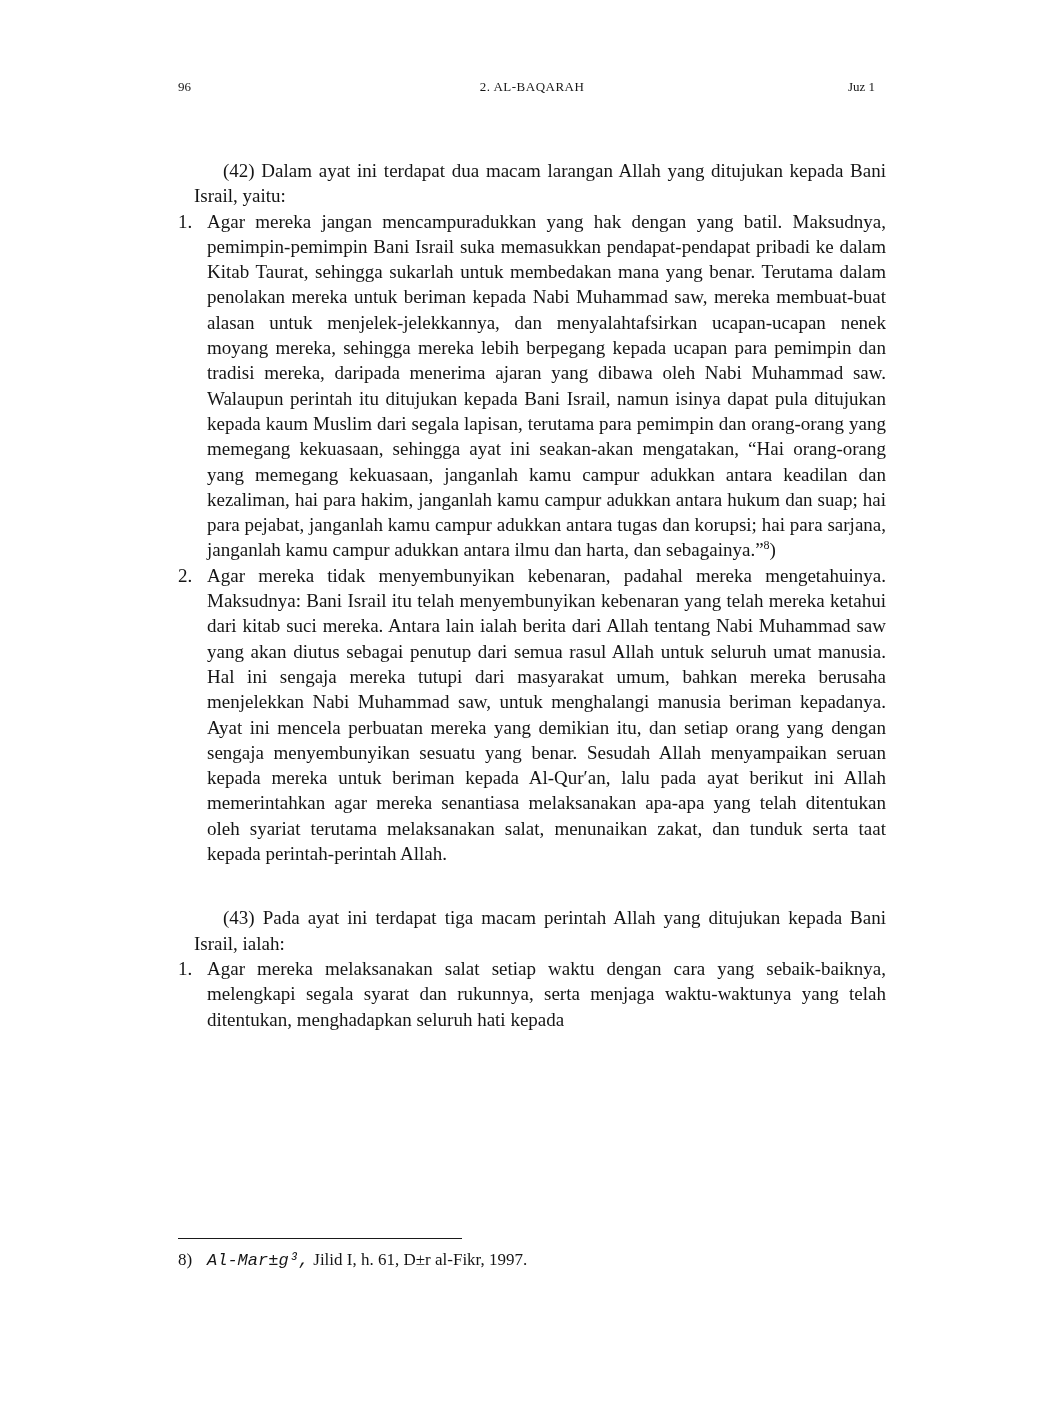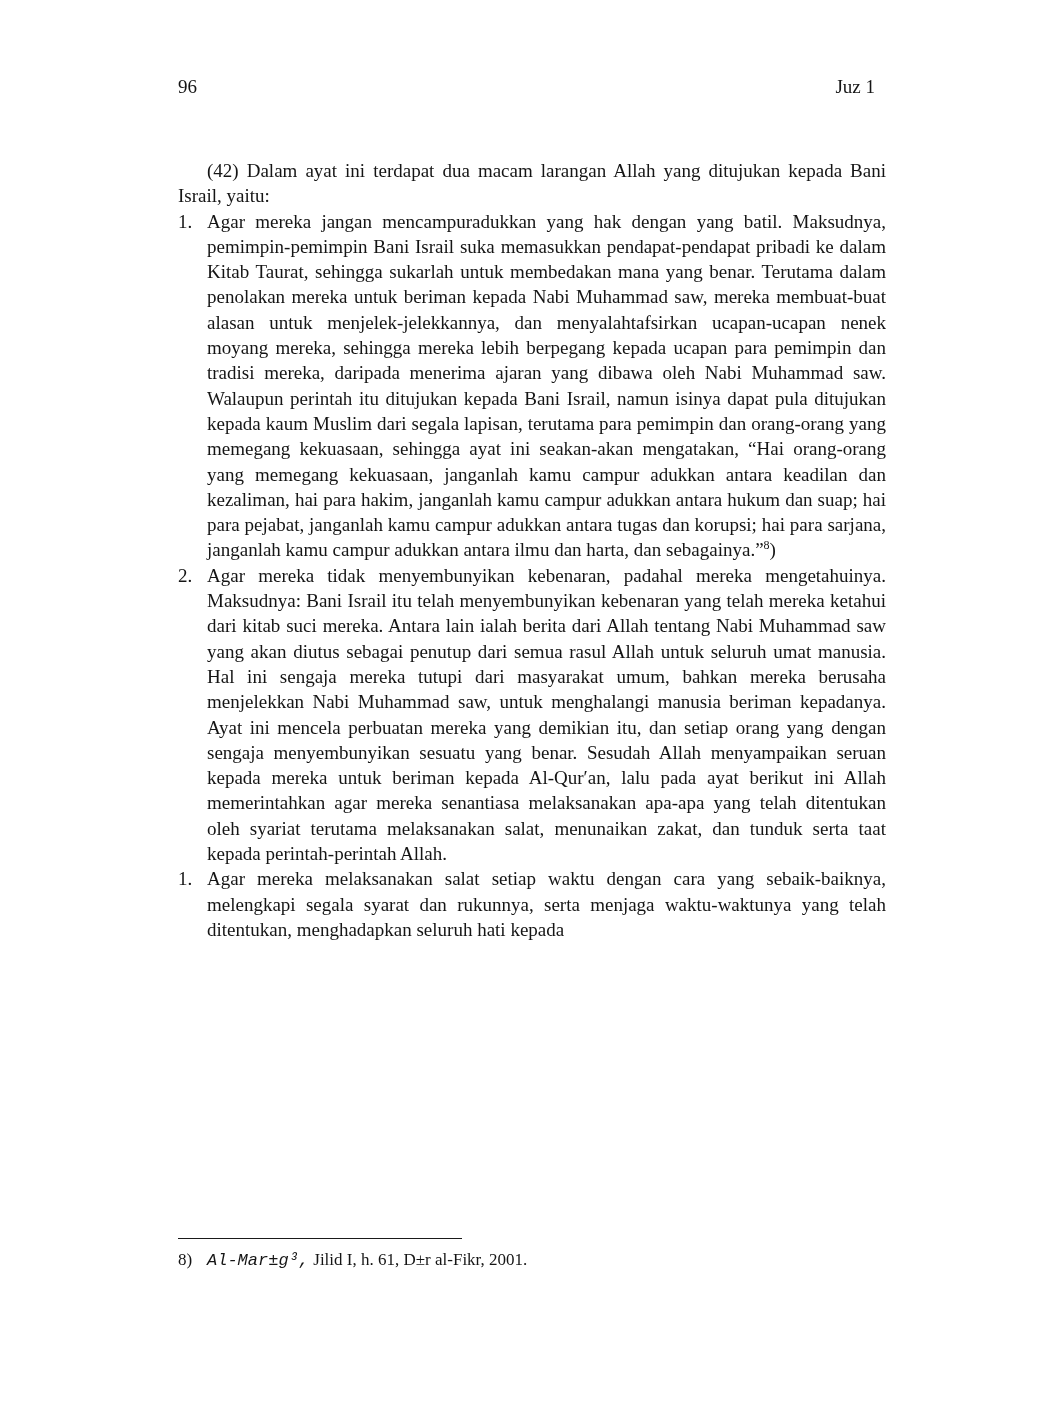--- a/index.html
+++ b/index.html
@@ -18,21 +18,21 @@
     font-size: 19px;
     line-height: 25.3px;
     box-sizing: border-box;
     overflow: hidden;
   }
   .page-header {
     position: relative;
     margin: 0 177px 0 178px;
     padding-top: 74px;
     height: 26px;
-    font-size: 19px;
+    font-size: 13px;
   }
   .page-header .pg-num {
     position: absolute;
     left: 0;
     top: 74px;
   }
   .page-header .pg-title {
     display: block;
     text-align: center;
     letter-spacing: 0.5px;
@@ -44,21 +44,21 @@
   }
   .page-body {
     margin: 58px 177px 0 178px;
     text-align: justify;
   }
   .para-continuation {
     margin: 0 0 0 29px;
     text-align: justify;
   }
   .para-intro {
-    margin: 9px 0 0 0;
+    margin: 9px 0 0 16px;
     text-indent: 29px;
     text-align: justify;
   }
   .para-intro.second {
     margin-top: 39px;
   }
   .list-item {
     position: relative;
     padding-left: 29px;
     text-align: justify;
@@ -100,43 +100,45 @@
     font-family: Liberation Mono, monospace;
   }
 </style>
 </head>
 <body>
 
 <div class="page">
 
   <header class="page-header">
     <span class="pg-num">96</span>
+    <span class="pg-title">2. AL-BAQARAH</span>
     <span class="pg-juz">Juz 1</span>
   </header>
 
   <main class="page-body">
 
 
     <p class="para-intro">(42) Dalam ayat ini terdapat dua macam larangan Allah yang ditujukan kepada Bani Israil, yaitu:</p>
 
     <div class="list-item">
       <span class="li-num">1.</span><span>Agar mereka jangan mencampuradukkan yang hak dengan yang batil. Maksudnya, pemimpin-pemimpin Bani Israil suka memasukkan pendapat-pendapat pribadi ke dalam Kitab Taurat, sehingga sukarlah untuk membedakan mana yang benar. Terutama dalam penolakan mereka untuk beriman kepada Nabi Muhammad saw, mereka membuat-buat alasan untuk menjelek-jelekkannya, dan menyalahtafsirkan ucapan-ucapan nenek moyang mereka, sehingga mereka lebih berpegang kepada ucapan para pemimpin dan tradisi mereka, daripada menerima ajaran yang dibawa oleh Nabi Muhammad saw. Walaupun perintah itu ditujukan kepada Bani Israil, namun isinya dapat pula ditujukan kepada kaum Muslim dari segala lapisan, terutama para pemimpin dan orang-orang yang memegang kekuasaan, sehingga ayat ini seakan-akan mengatakan, “Hai orang-orang yang memegang kekuasaan, janganlah kamu campur adukkan antara keadilan dan kezaliman, hai para hakim, janganlah kamu campur adukkan antara hukum dan suap; hai para pejabat, janganlah kamu campur adukkan antara tugas dan korupsi; hai para sarjana, janganlah kamu campur adukkan antara ilmu dan harta, dan sebagainya.”</span><sup class="fn-ref">8</sup><span>)</span>
     </div>
 
     <div class="list-item">
       <span class="li-num">2.</span><span>Agar mereka tidak menyembunyikan kebenaran, padahal mereka mengetahuinya. Maksudnya: Bani Israil itu telah menyembunyikan kebenaran yang telah mereka ketahui dari kitab suci mereka. Antara lain ialah berita dari Allah tentang Nabi Muhammad saw yang akan diutus sebagai penutup dari semua rasul Allah untuk seluruh umat manusia. Hal ini sengaja mereka tutupi dari masyarakat umum, bahkan mereka berusaha menjelekkan Nabi Muhammad saw, untuk menghalangi manusia beriman kepadanya. Ayat ini mencela perbuatan mereka yang demikian itu, dan setiap orang yang dengan sengaja menyembunyikan sesuatu yang benar. Sesudah Allah menyampaikan seruan kepada mereka untuk beriman kepada Al-Qur′an, lalu pada ayat berikut ini Allah memerintahkan agar mereka senantiasa melaksanakan apa-apa yang telah ditentukan oleh syariat terutama melaksanakan salat, menunaikan zakat, dan tunduk serta taat kepada perintah-perintah Allah.</span>
     </div>
 
+    <p class="para-intro second">(43) Pada ayat ini terdapat tiga macam perintah Allah yang ditujukan kepada Bani Israil, ialah:</p>
 
     <div class="list-item">
       <span class="li-num">1.</span><span>Agar mereka melaksanakan salat setiap waktu dengan cara yang sebaik-baiknya, melengkapi segala syarat dan rukunnya, serta menjaga waktu-waktunya yang telah ditentukan, menghadapkan seluruh hati kepada</span>
     </div>
 
   </main>
 
   <footer class="footnote-area">
     <div class="footnote-rule"></div>
     <div class="footnote-line">
-      <span class="fn-marker">8)</span><span class="fn-italic">Al-Mar±g³,</span><span> Jilid I, h. 61, D±r al-Fikr, 2001.</span>
+      <span class="fn-marker">8)</span><span class="fn-italic">Al-Mar±g³,</span><span> Jilid I, h. 61, D±r al-Fikr, 1997.</span>
     </div>
   </footer>
 
 </div>
 
 </body></html>

